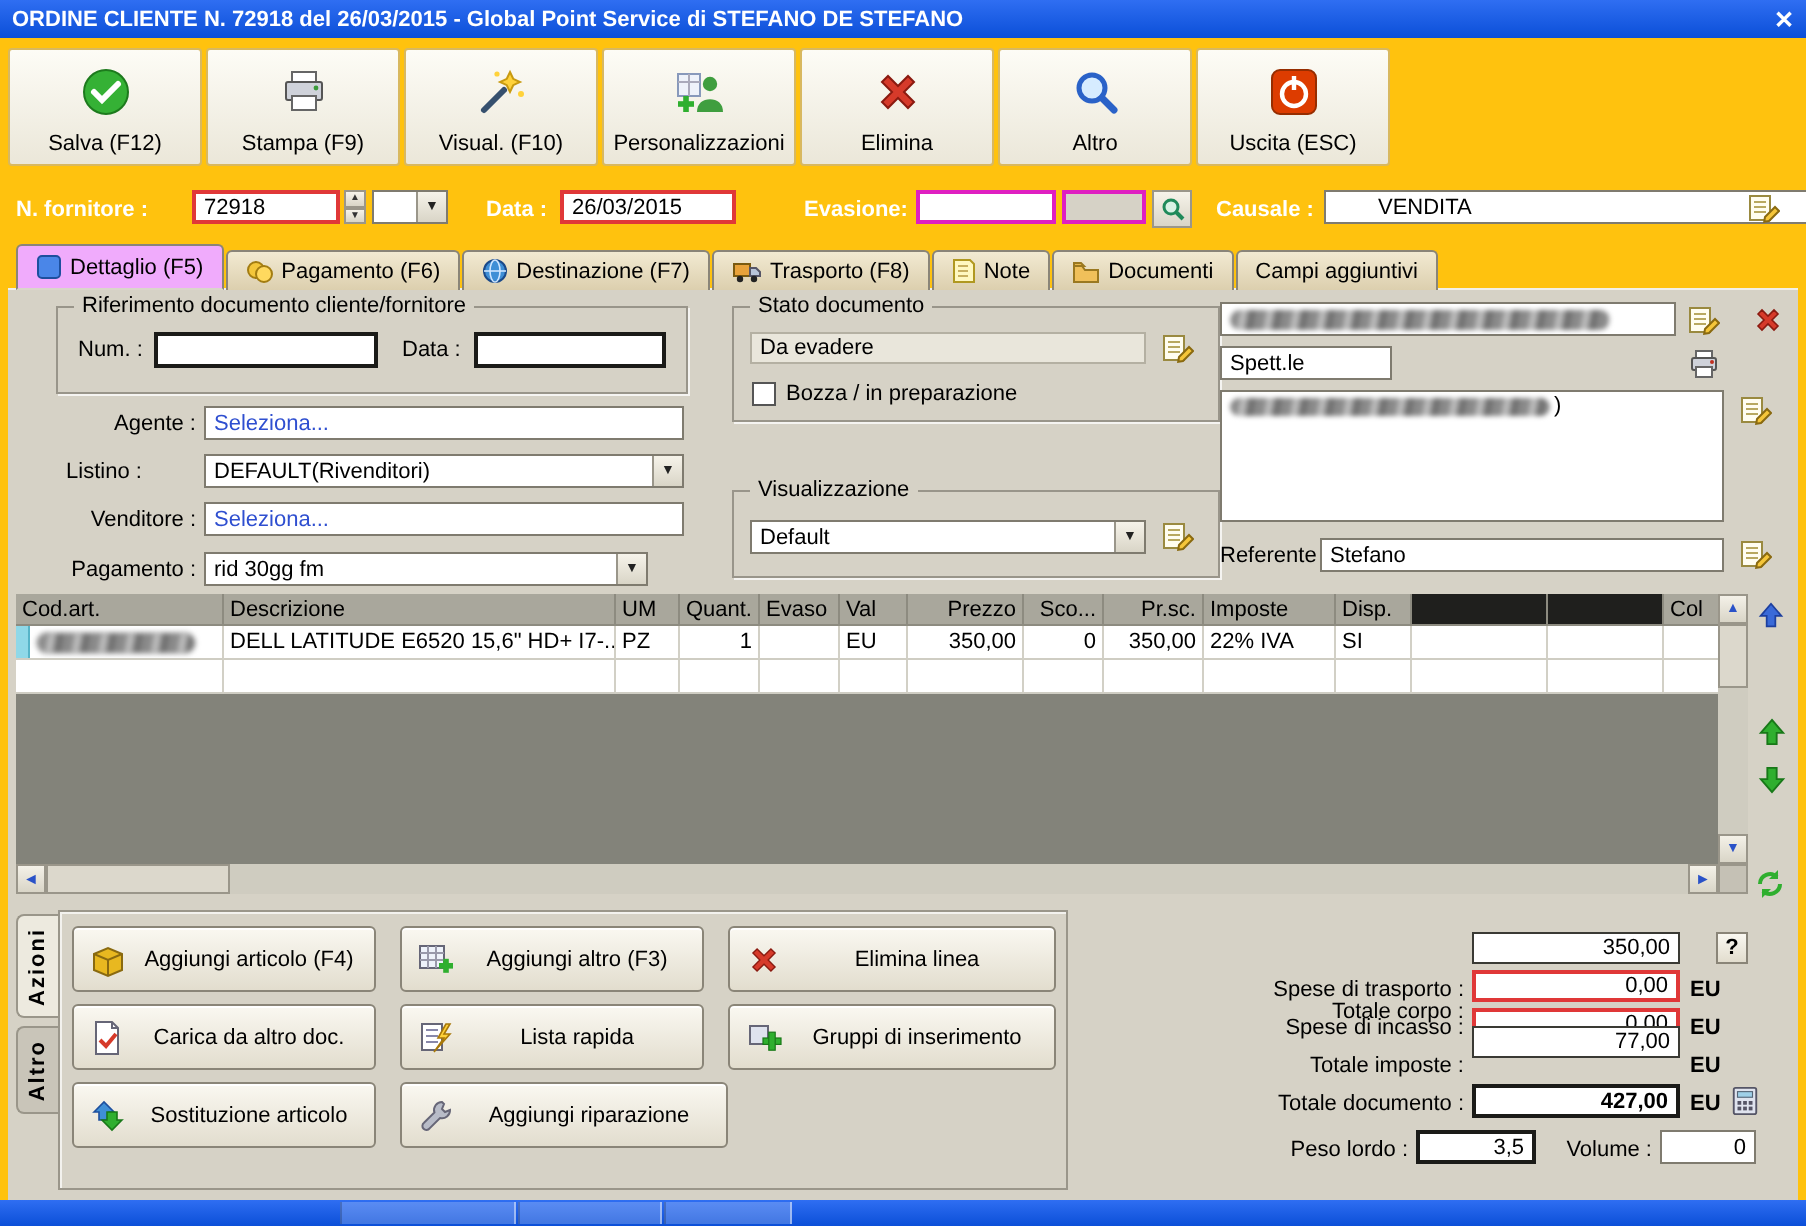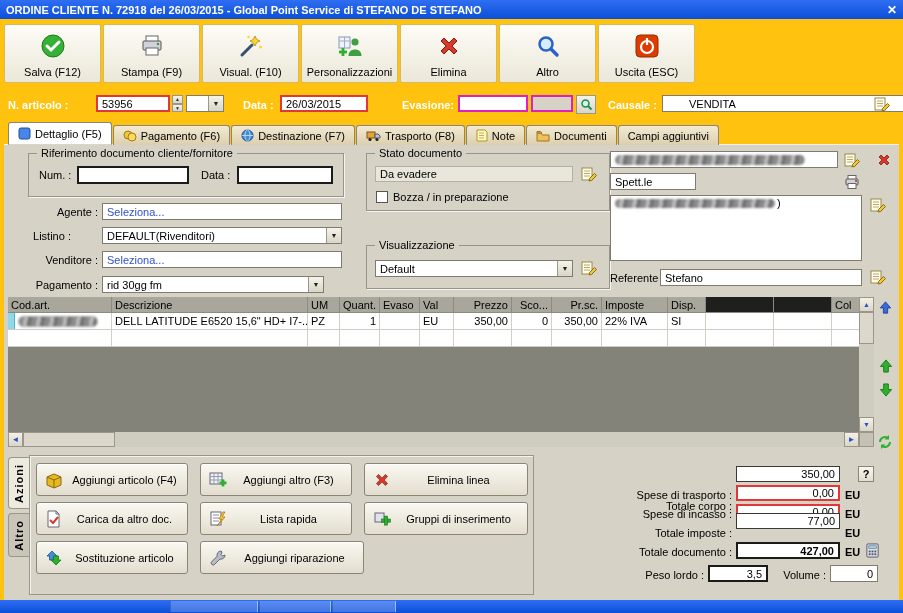--- a/index.html
+++ b/index.html
@@ -39,21 +39,21 @@
     justify-content:center; background:transparent; }
   .spin { position:absolute; width:11px; height:17px; display:flex; flex-direction:column; }
   .spin div { flex:1; background:linear-gradient(#f6f3ea,#d9d5c7); border:1px solid #9a968a;
     font-size:5px; display:flex; align-items:center; justify-content:center; color:#333; }
 
   
   .tabstrip { position:absolute; left:8px; top:122px; height:23px; display:flex; align-items:flex-end; z-index:5; }
   .tab { display:flex; align-items:center; gap:4px; padding:0 9px; height:20px;
     background:linear-gradient(#f2ead2,#dccfae); border:1px solid #8a8578; border-bottom:none;
     border-radius:3px 3px 0 0; margin-right:1px; white-space:nowrap; }
-  .tab.active { height:23px; background:#ffffff; border-bottom:1px solid #DAD6CA; }
+  .tab.active { height:23px; background:#f0abfc; border-bottom:1px solid #DAD6CA; }
 
   
   .mainpanel { position:absolute; left:4px; top:144px; width:895px; height:456px;
     background:#D6D2C6; border-top:1px solid #f2f0e8; }
 
   .groupbox { position:absolute; border:1px solid #99958a; box-shadow:1px 1px 0 rgba(255,255,255,.75); }
   .legend { position:absolute; top:-7px; left:8px; background:#D6D2C6; padding:0 4px; white-space:nowrap; }
 
   .flatfield { position:absolute; background:#e9e6db; border:1px solid #b4b0a2; height:16px;
     display:flex; align-items:center; padding:0 4px; }
@@ -186,22 +186,22 @@
         <svg width="26" height="26" viewBox="0 0 26 26">
             <rect x="2" y="2" width="22" height="22" rx="4" fill="#dd3c00" stroke="#962d00"></rect>
             <circle cx="13" cy="14" r="6" fill="none" stroke="#fff" stroke-width="2.2"></circle>
             <line x1="13" y1="5" x2="13" y2="12" stroke="#fff" stroke-width="2.2"></line>
           </svg>
       </span>
       <span class="tlabel">Uscita (ESC)</span>
     </div>
   </div>
 
-  <span class="wlbl" style="left:8px; top:99px;">N. articolo :</span>
-  <div class="inp b-red" style="left:96px; top:95px; width:74px;">53956</div>
+  <span class="wlbl" style="left:8px; top:99px;">N. fornitore :</span>
+  <div class="inp b-red" style="left:96px; top:95px; width:74px;">72918</div>
   <div class="spin" style="left:172px; top:95px;">
     <div>▲</div>
     <div>▼</div>
   </div>
   <div class="inp" style="left:186px; top:95px; width:38px; padding:0 0 0 3px;">
     <span class="combo-arrow">▼</span>
   </div>
   <span class="wlbl" style="left:243px; top:99px;">Data :</span>
   <div class="inp b-red" style="left:280px; top:95px; width:88px;">26/03/2015</div>
   <span class="wlbl" style="left:402px; top:99px;">Evasione:</span>

